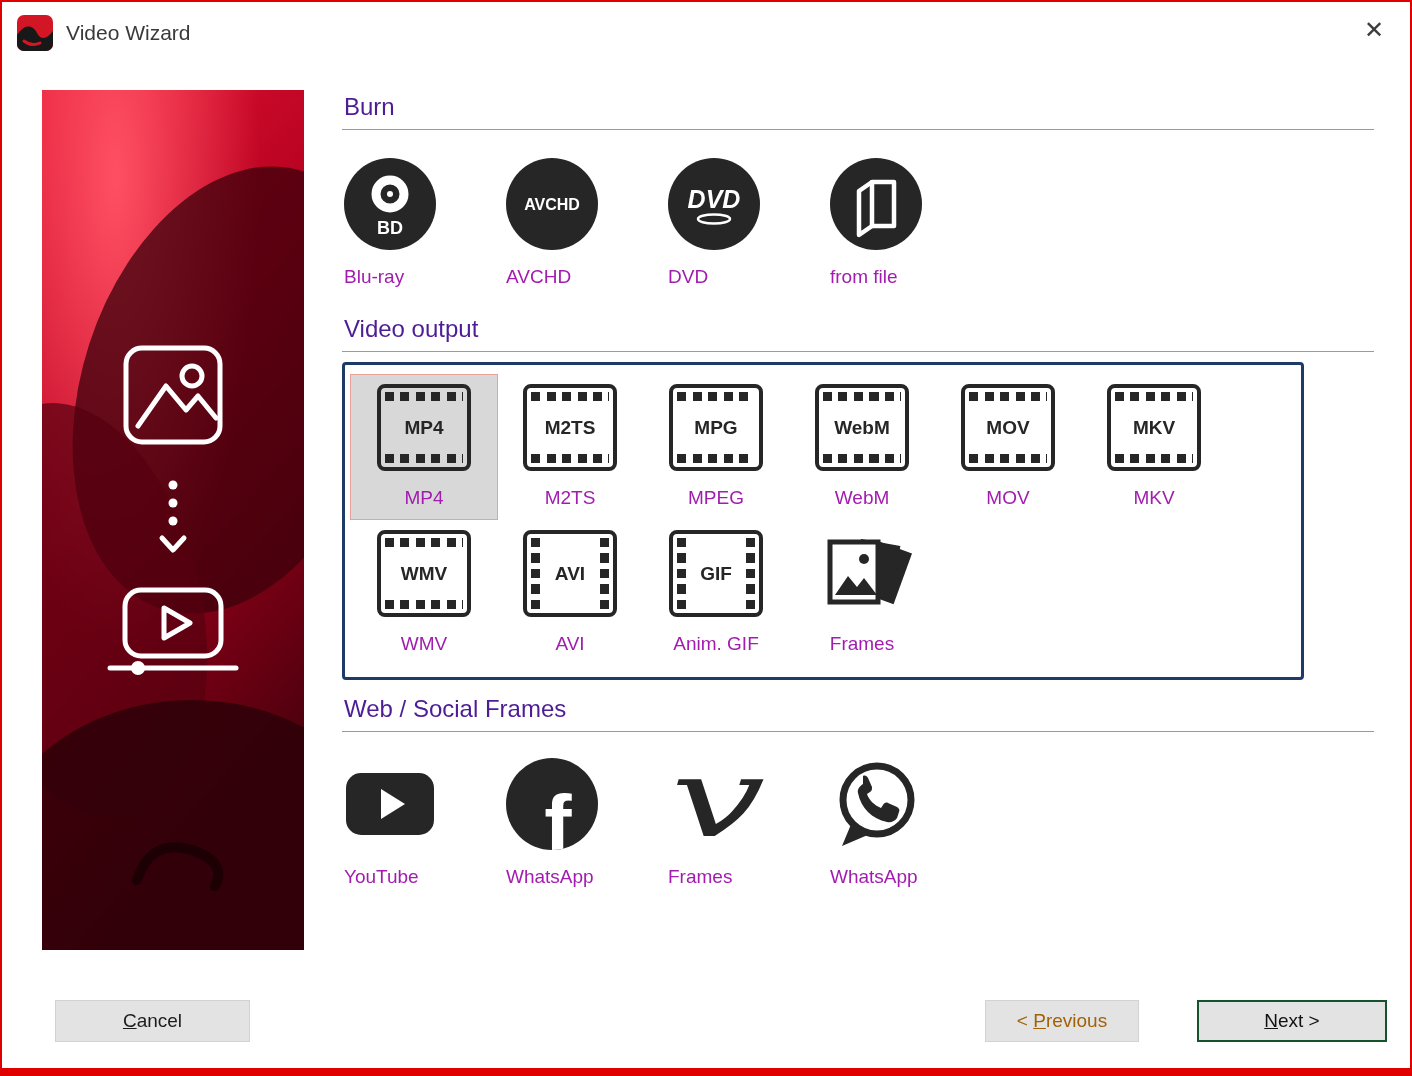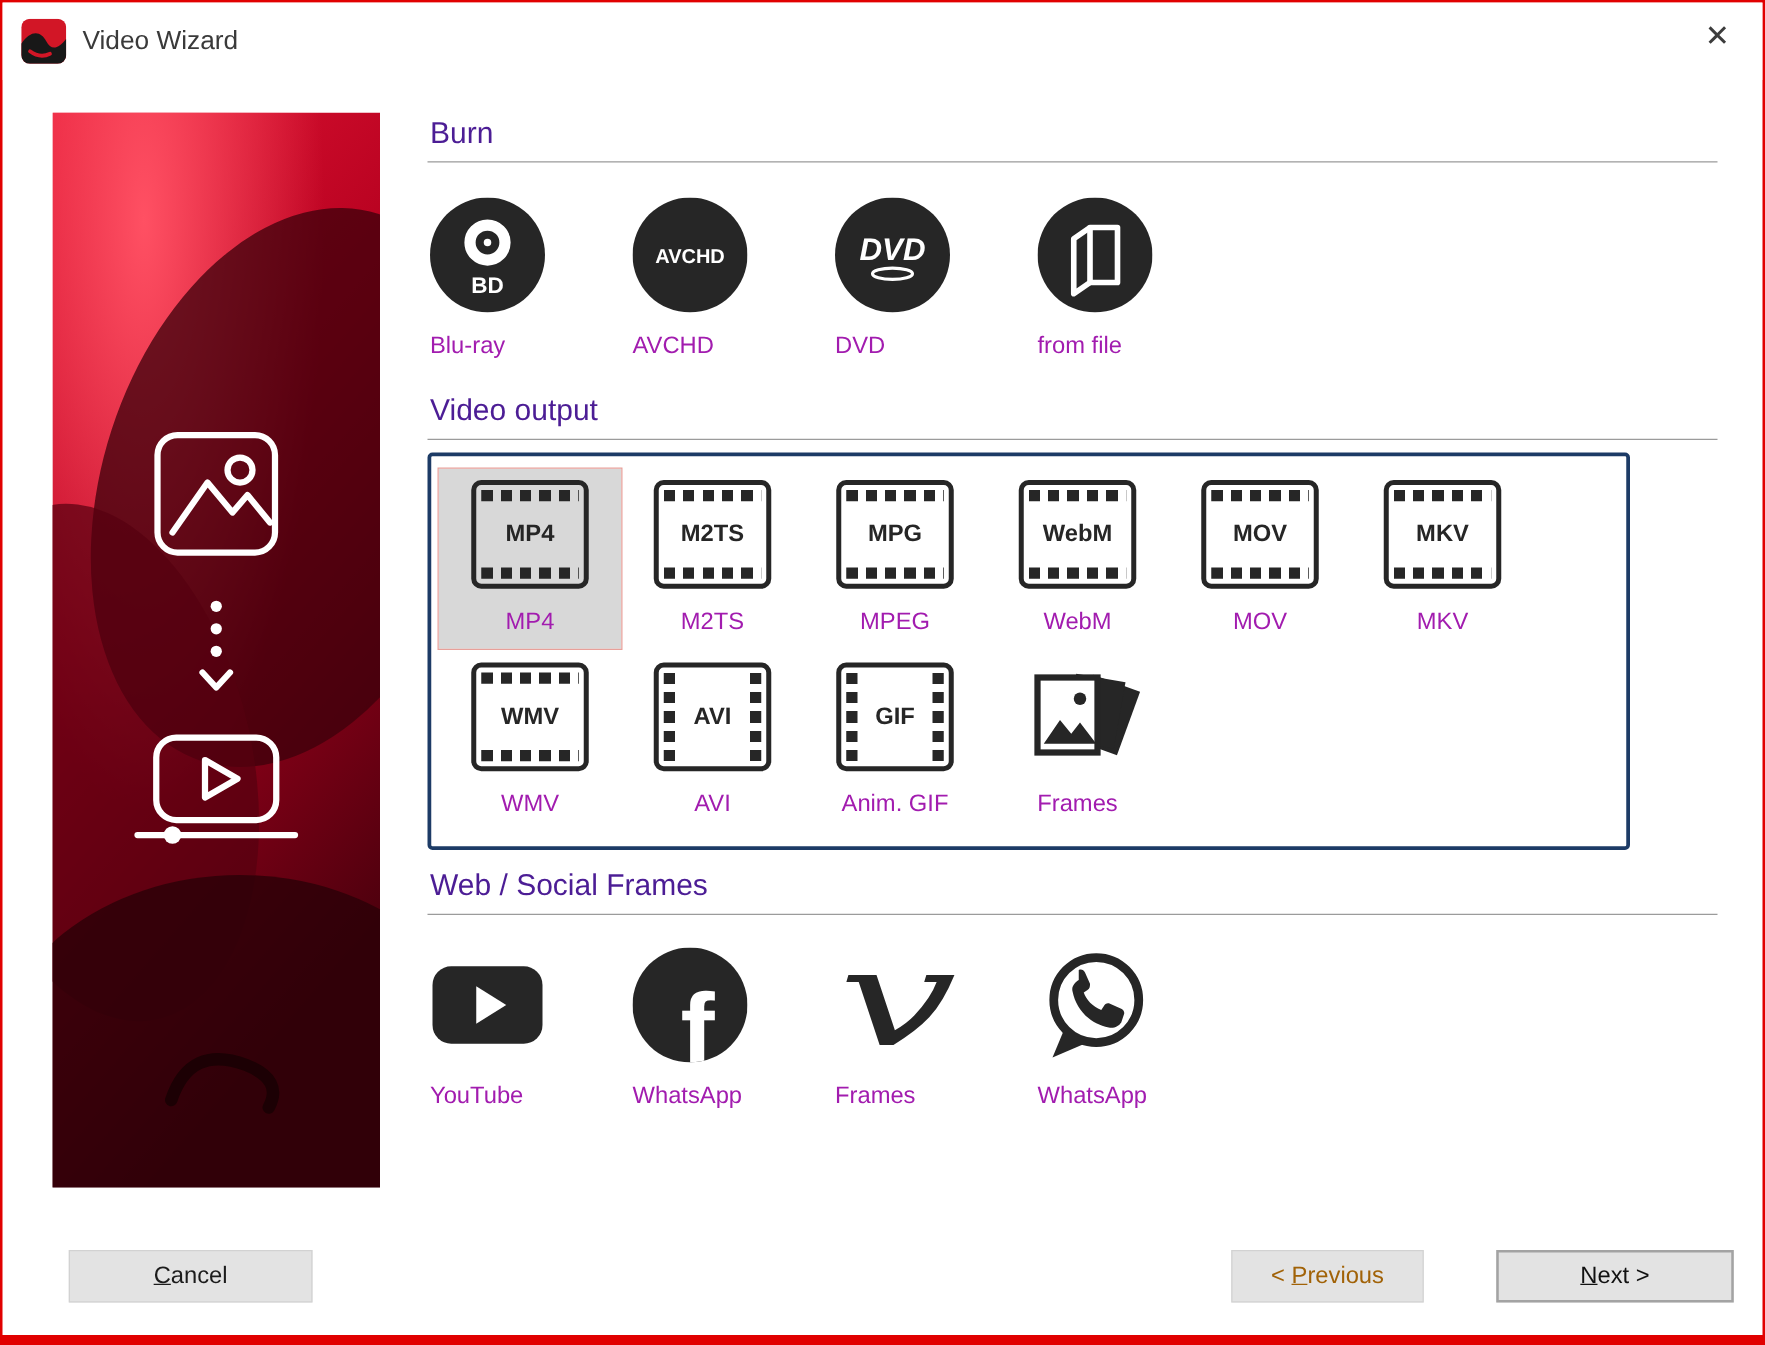--- a/index.html
+++ b/index.html
@@ -94,21 +94,21 @@
     background: #e3e3e3; border: 1px solid #d2d2d2;
     font-family: "Liberation Sans", sans-serif;
     font-size: 19px; color: #1c1c1c;
     text-align: center; line-height: 38px;
     cursor: default;
     margin-left: 15px;
   }
   .btn .accel { text-decoration: underline; }
   .btn-cancel { left: 38px; width: 195px; }
   .btn-previous { left: 968px; width: 154px; color: #a16207; }
-  .btn-next { left: 1180px; width: 190px; border: 2px solid #a3a3a3; color: #111; }
+  .btn-next { left: 1180px; width: 190px; border: 2px solid #14532d; color: #111; }
 </style>
 </head>
 <body>
 
 <div class="window">
 
   <div class="titlebar">
     <div class="app-icon">
       <svg width="36" height="36" viewBox="0 0 36 36">
         <rect width="36" height="36" rx="7" fill="#d21626"></rect>

